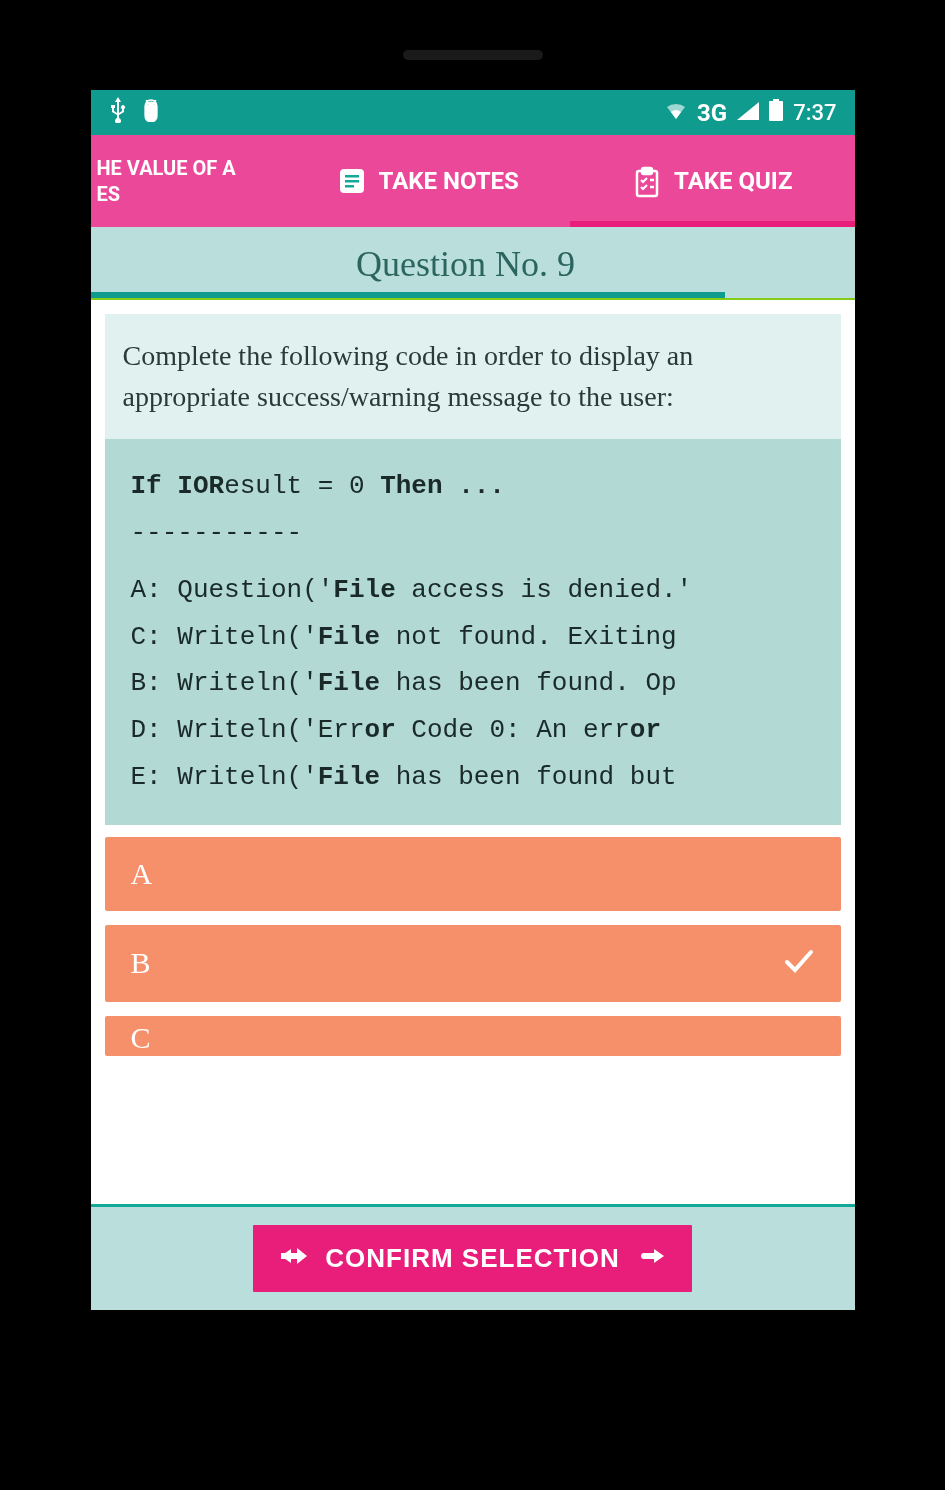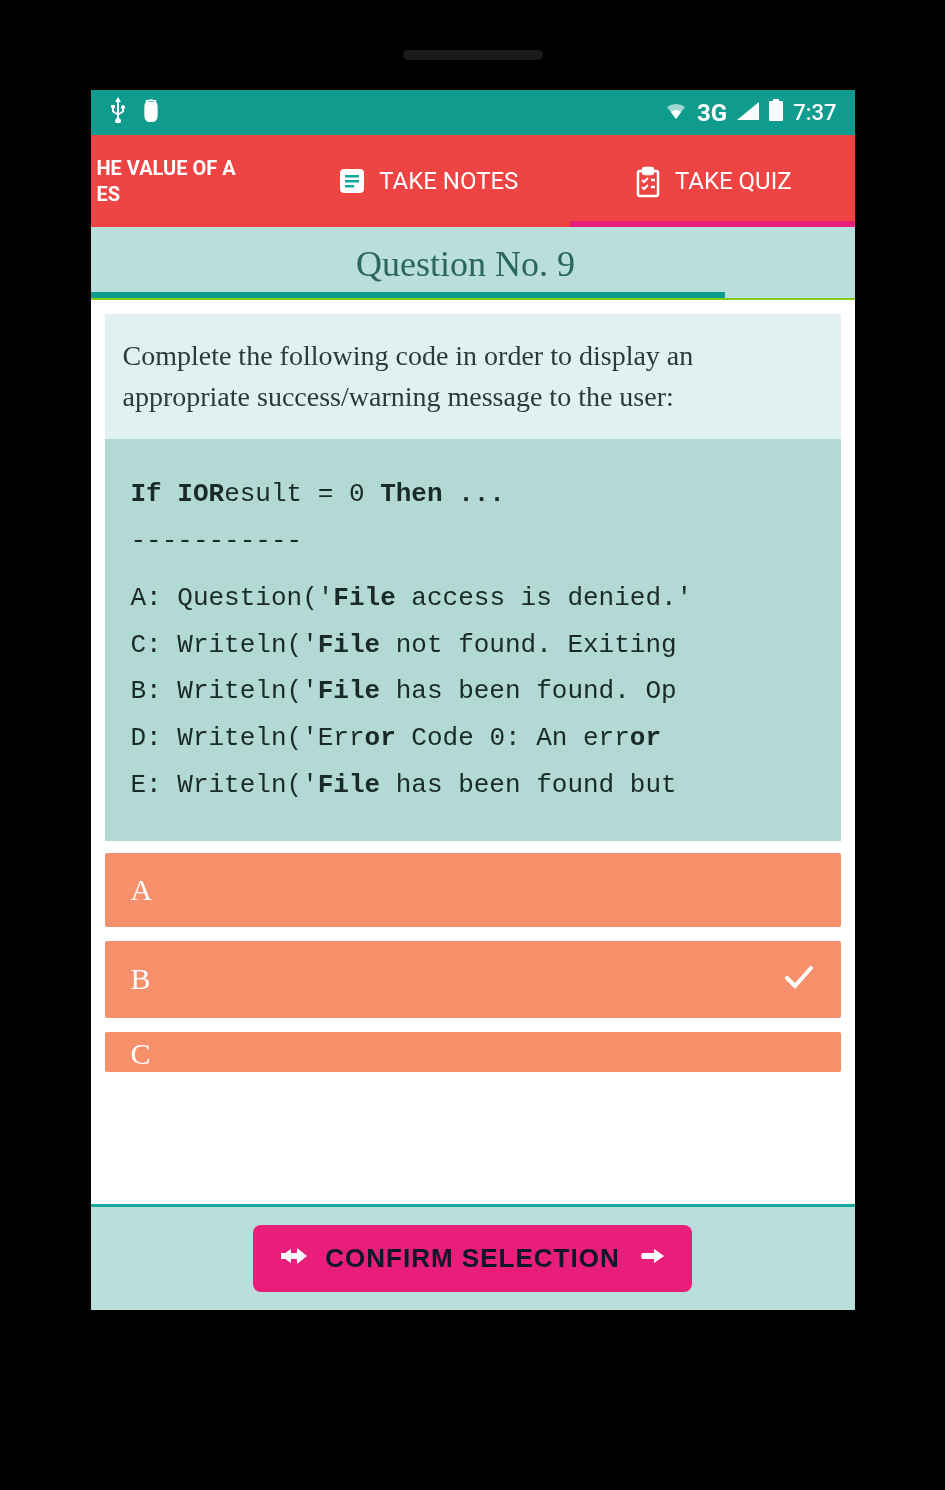--- a/index.html
+++ b/index.html
@@ -44,21 +44,21 @@
   align-items: center;
   justify-content: space-between;
   padding: 8px 18px;
   color: #fff;
   gap: 37px;
 }
 .status-left { display: flex; gap: 14px; align-items: center; }
 .status-right { display: flex; gap: 10px; align-items: center; font-size: 22px; font-weight: 500; }
 .usb-icon, .debug-icon { font-size: 20px; }
 .tab-bar {
-  background: #ef4444;
+  background: #ec4899;
   display: flex;
   height: 92px;
   align-items: stretch;
 }
 .tab-title {
   color: #fff;
   font-size: 20px;
   font-weight: 700;
   padding: 10px 6px;
   display: flex;
@@ -67,21 +67,21 @@
   width: 195px;
   line-height: 1.3;
 }
 .tab {
   display: flex;
   align-items: center;
   justify-content: center;
   gap: 12px;
   color: #fff;
   font-size: 24px;
-  font-weight: 400;
+  font-weight: 700;
   flex: 1;
   position: relative;
   cursor: pointer;
 }
 .tab.active::after {
   content: '';
   position: absolute;
   bottom: 0;
   left: 0;
   right: 0;
@@ -120,21 +120,21 @@
 .question-text {
   background: #e1f1f0;
   padding: 22px 18px;
   font-size: 28px;
   color: #2a3a38;
   line-height: 1.45;
   font-family: Georgia, 'Times New Roman', serif;
 }
 .code-block {
   background: #b2d9d4;
-  padding: 32px 26px;
+  padding: 24px 26px;
   font-family: 'Courier New', Consolas, monospace;
   font-size: 26px;
   color: #1a2a28;
   line-height: 1.8;
   overflow: hidden;
   white-space: nowrap;
 }
 .code-block b { font-weight: 700; }
 .answers { margin-top: 12px; display: flex; flex-direction: column; gap: 14px; }
 .answer {
@@ -153,31 +153,31 @@
 .check { font-size: 32px; }
 .bottom-bar {
   background: #badedb;
   border-top: 3px solid #13a898;
   padding: 18px 0;
   display: flex;
   justify-content: center;
 }
 .confirm-btn {
   background: #e91e7a;
-  color: #0f172a;
+  color: #ffffff;
   border: none;
   padding: 18px 28px;
   font-size: 26px;
   font-weight: 600;
   letter-spacing: 1px;
   display: flex;
   align-items: center;
   gap: 16px;
   cursor: pointer;
-  border-radius: 8px;
+  border-radius: 1px;
 }
 .hand { font-size: 24px; }
 </style>
 </head>
 <body>
 
 <div class="phone-frame">
   <div class="speaker"></div>
   <div class="screen">
 

